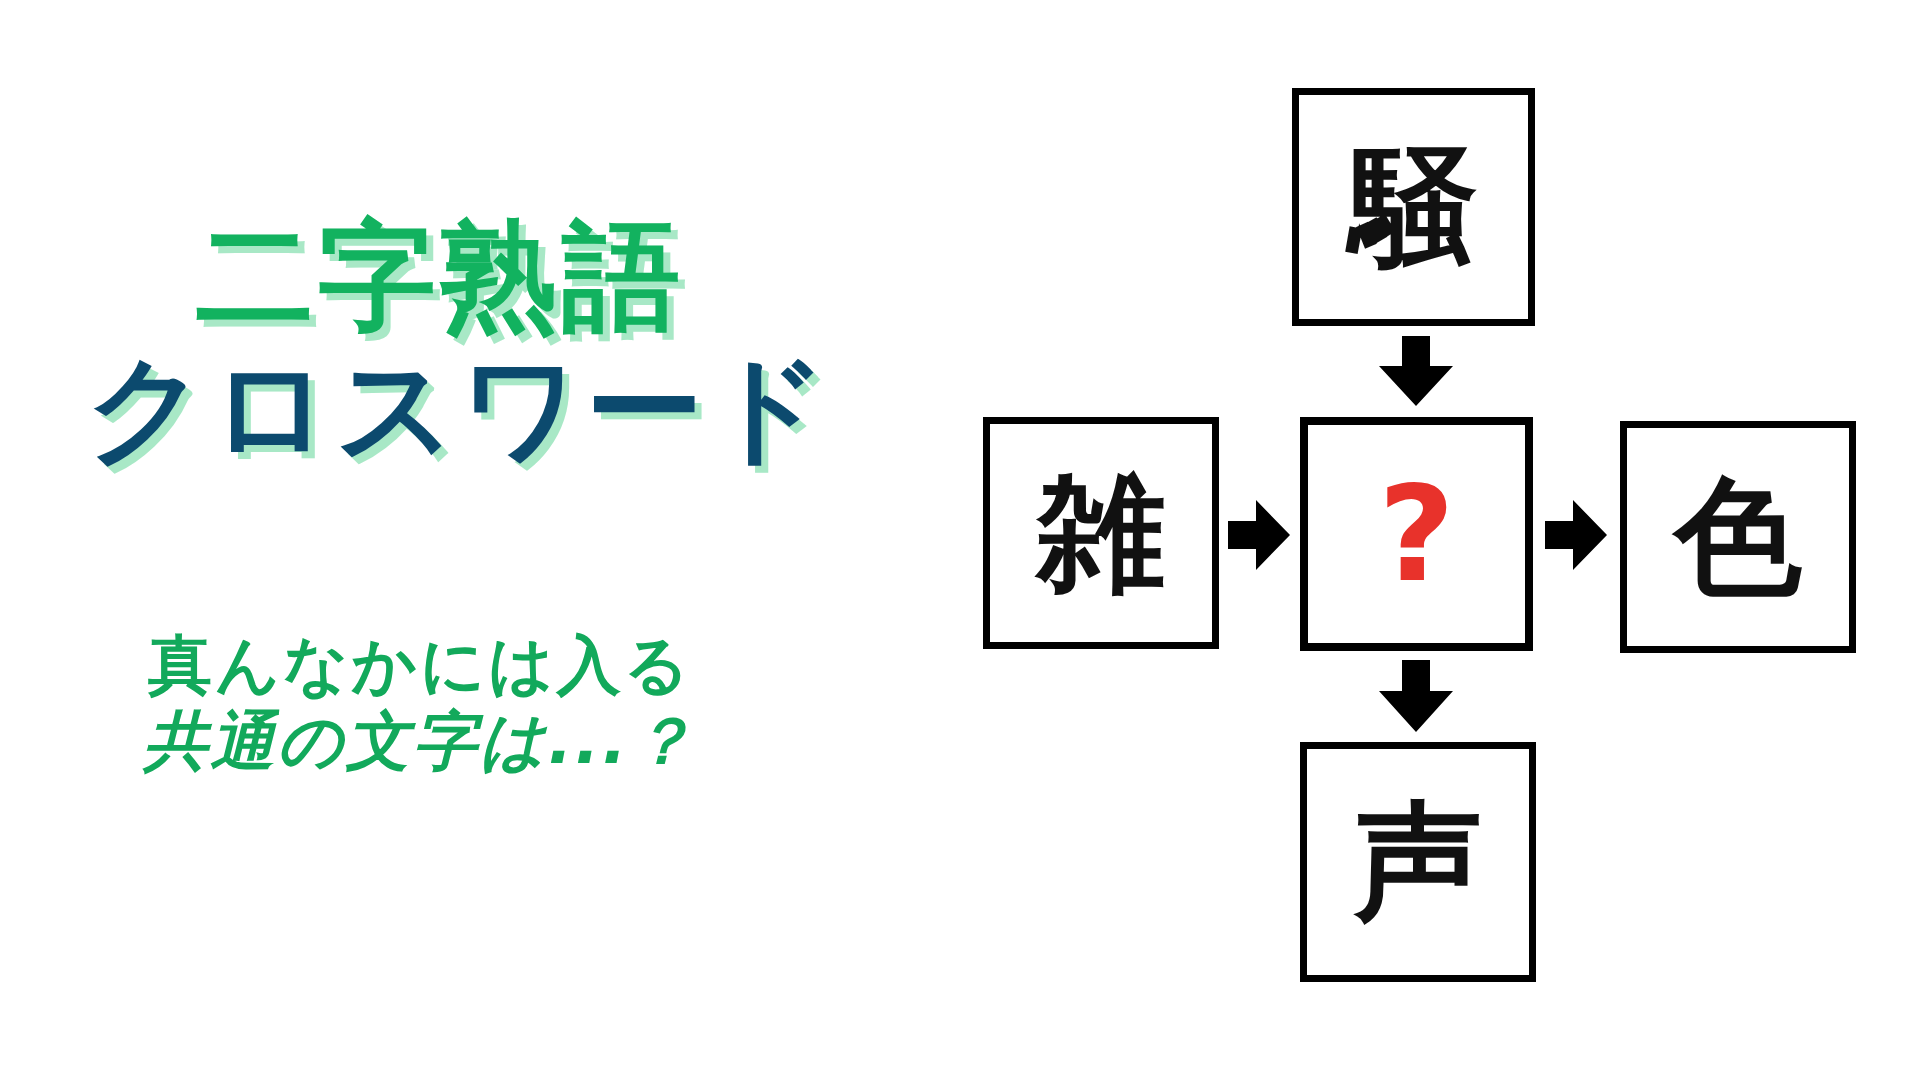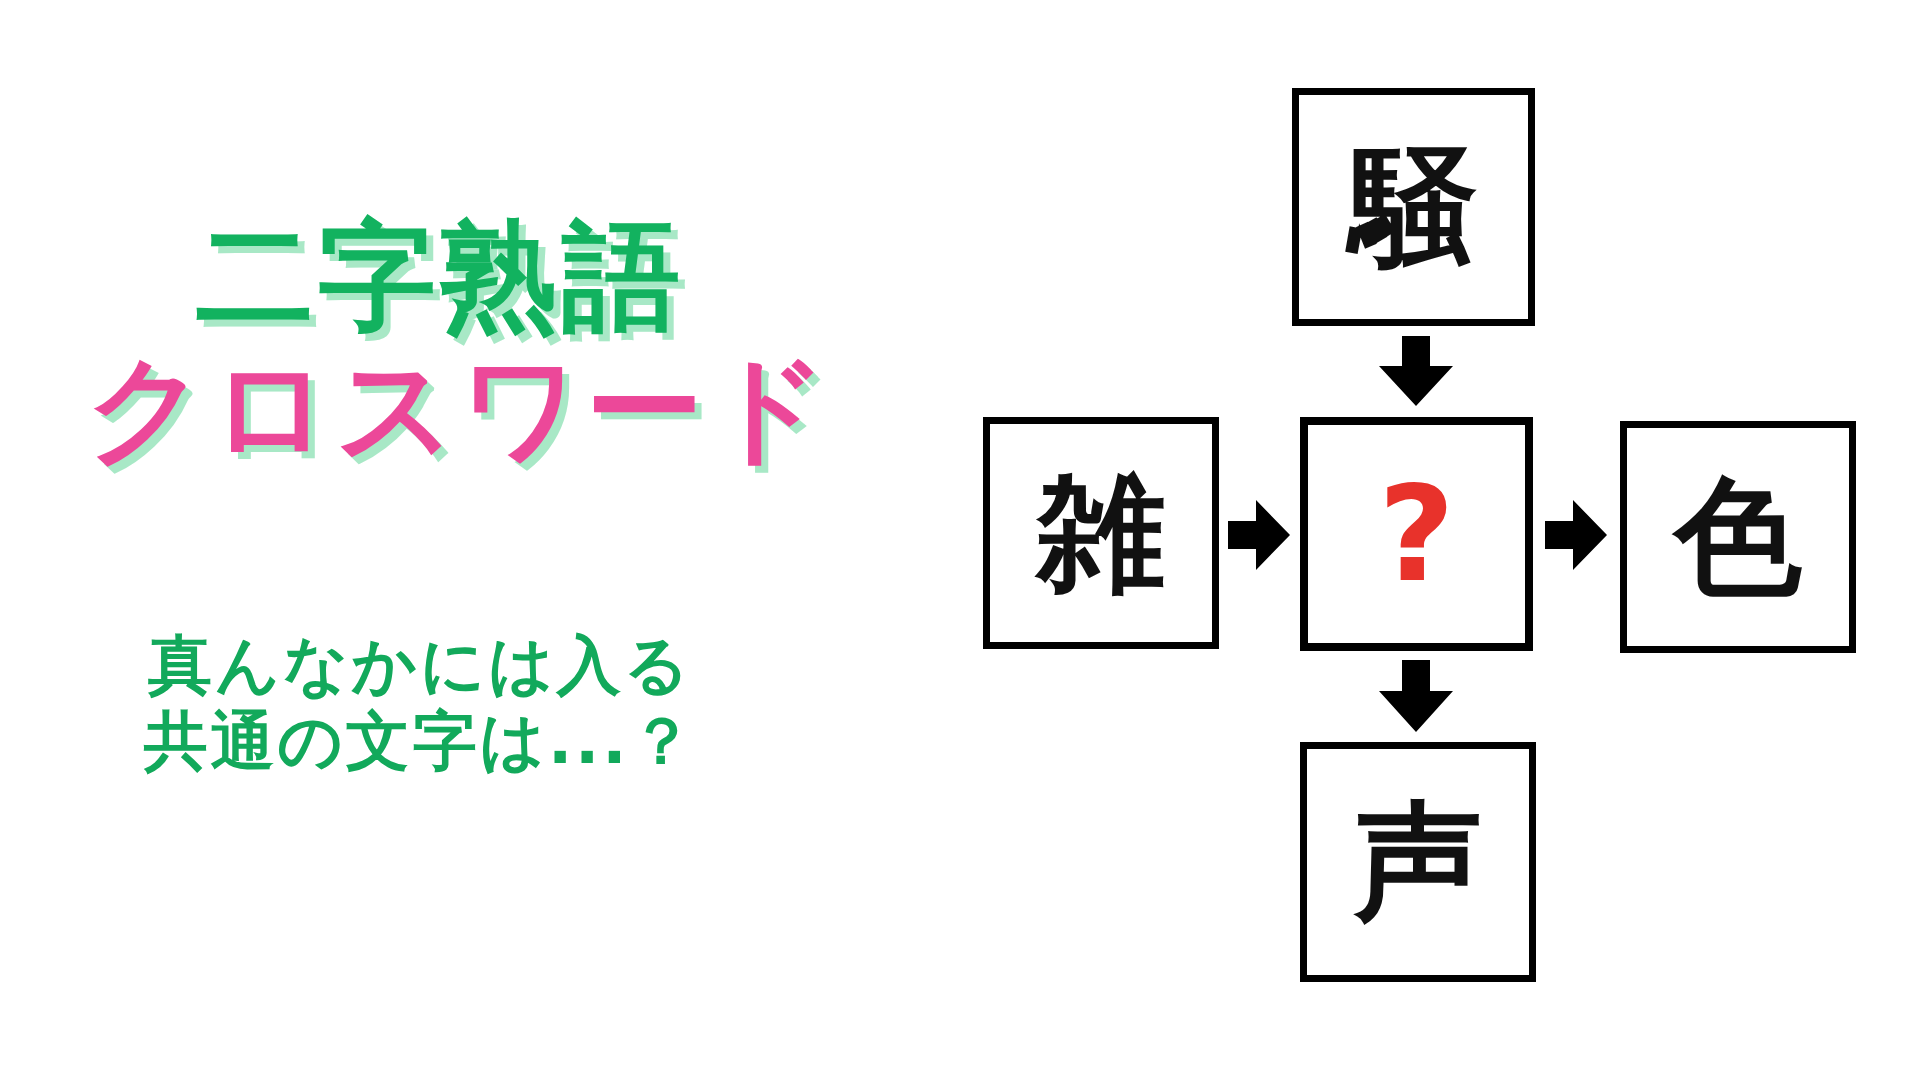--- a/index.html
+++ b/index.html
@@ -90,26 +90,26 @@
   .arrow { position: absolute; }
   .arrow svg { display: block; }
 </style>
 </head>
 <body>
 
 <div id="stage" style="background: rgb(255, 255, 255);">
 
   <div class="title-block">
     <div class="title-line title-line-1" style="color: rgb(18, 178, 95); text-shadow: rgb(168, 232, 198) 7px 7px 0px;">二字熟語</div>
-    <div class="title-line title-line-2" style="color: #ec4899; text-shadow: rgb(168, 232, 198) 7px 7px 0px; padding-left: 38px;">クロスワード</div>
+    <div class="title-line title-line-2" style="color: #0c4a6e; text-shadow: rgb(168, 232, 198) 7px 7px 0px; padding-left: 38px;">クロスワード</div>
   </div>
 
   <div class="subtitle-block">
     <div class="subtitle-line subtitle-line-1" style="color: rgb(18, 169, 91);">真んなかには入る</div>
-    <div class="subtitle-line subtitle-line-2" style="color: rgb(18, 169, 91);">共通の文字は...？</div>
+    <div class="subtitle-line subtitle-line-2" style="color: rgb(18, 169, 91); font-style: italic;">共通の文字は...？</div>
   </div>
 
   <div class="cell cell-top" style="border-color: rgb(0, 0, 0);">
     <span class="glyph glyph-kanji" style="color: rgb(17, 17, 17);">騒</span>
   </div>
 
   <div class="cell cell-left" style="border-color: rgb(0, 0, 0);">
     <span class="glyph glyph-kanji" style="color: rgb(17, 17, 17);">雑</span>
   </div>
 

